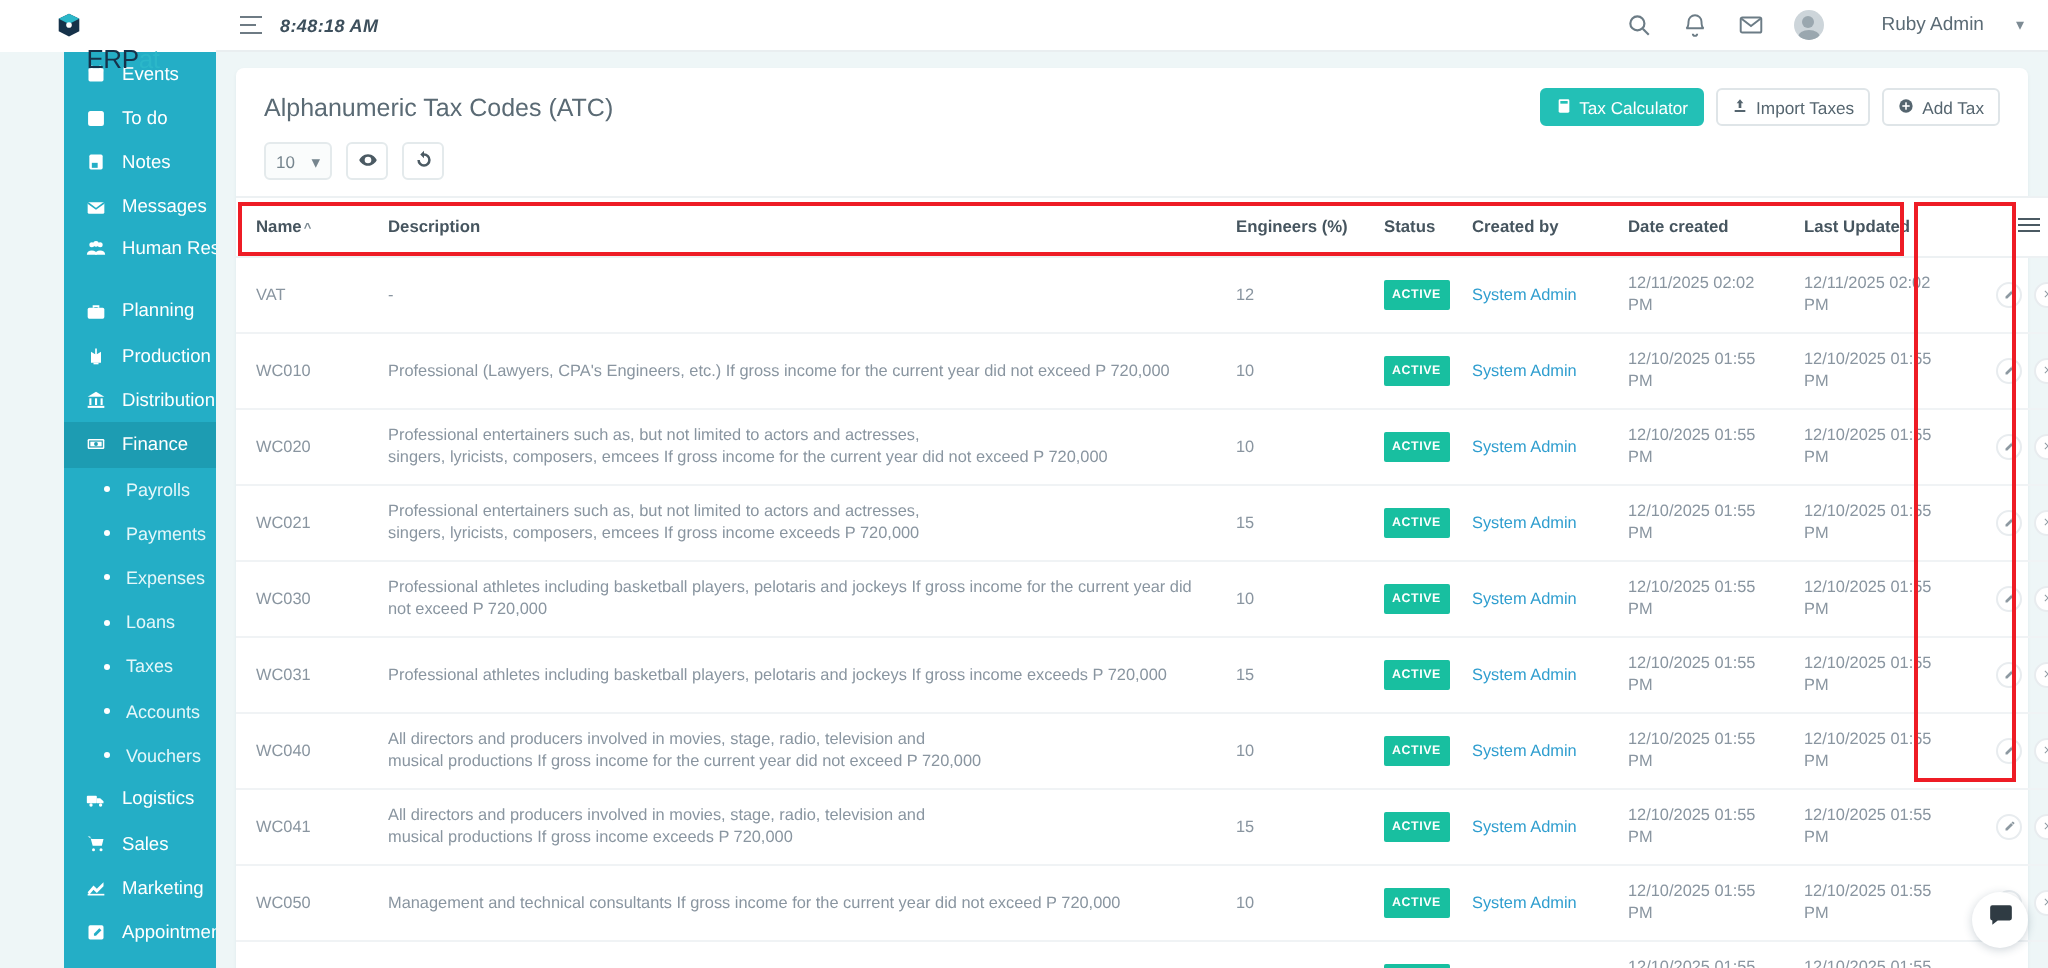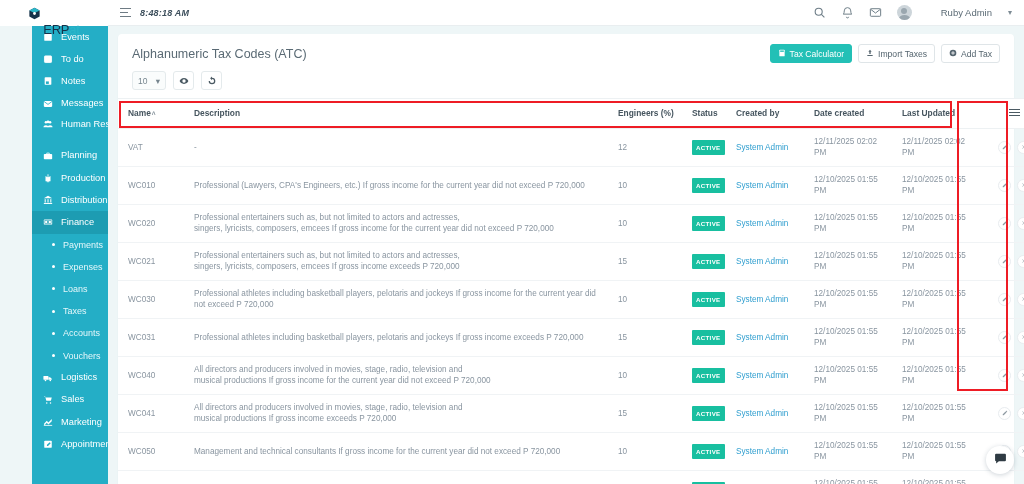--- a/index.html
+++ b/index.html
@@ -324,20 +324,24 @@
       <div class="nav-item active">
         <span class="ni-icon">
           <svg viewBox="0 0 24 24">
             <rect x="2" y="6" width="20" height="12" rx="1.5"></rect>
             <rect x="4.5" y="8.5" width="15" height="7" fill="none" stroke="#1d9cb2" stroke-width="1.4"></rect>
             <circle cx="12" cy="12" r="2.3" fill="#1d9cb2"></circle>
           </svg>
         </span>
         <span class="ni-label">Finance</span>
         <span class="ni-arrow">⌄</span>
+      </div>
+      <div class="sub-item">
+        <span class="bullet"></span>
+        <span>Payrolls</span>
       </div>
       <div class="sub-item">
         <span class="bullet"></span>
         <span>Payments</span>
       </div>
       <div class="sub-item">
         <span class="bullet"></span>
         <span>Expenses</span>
       </div>
       <div class="sub-item">

